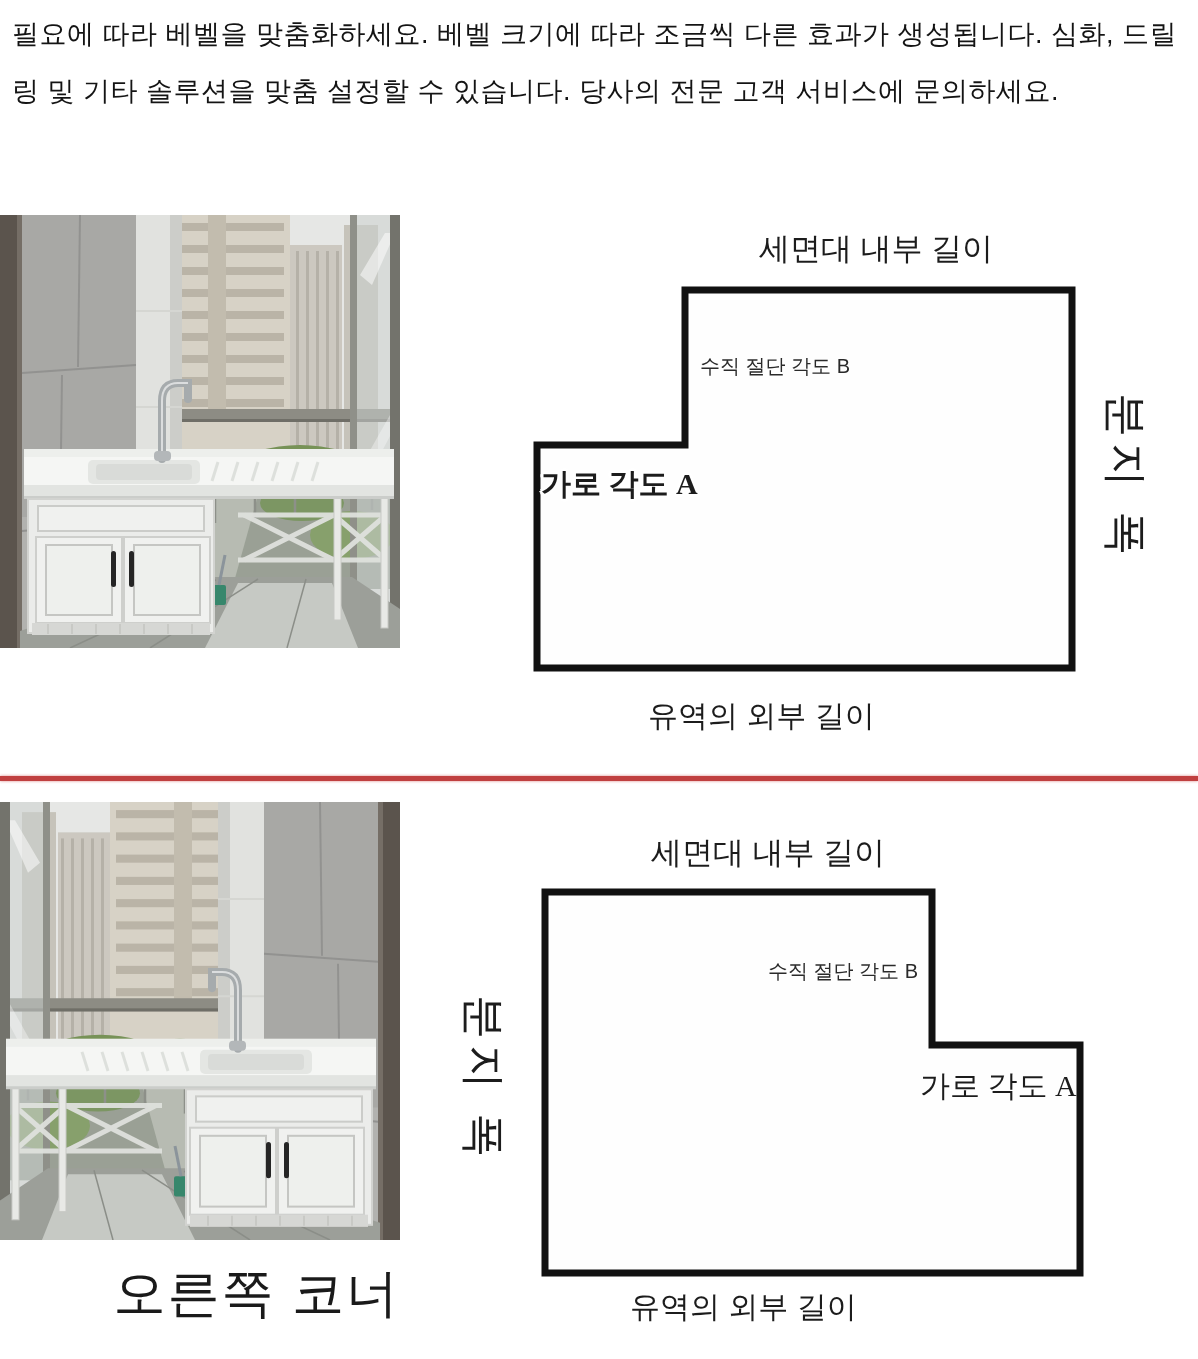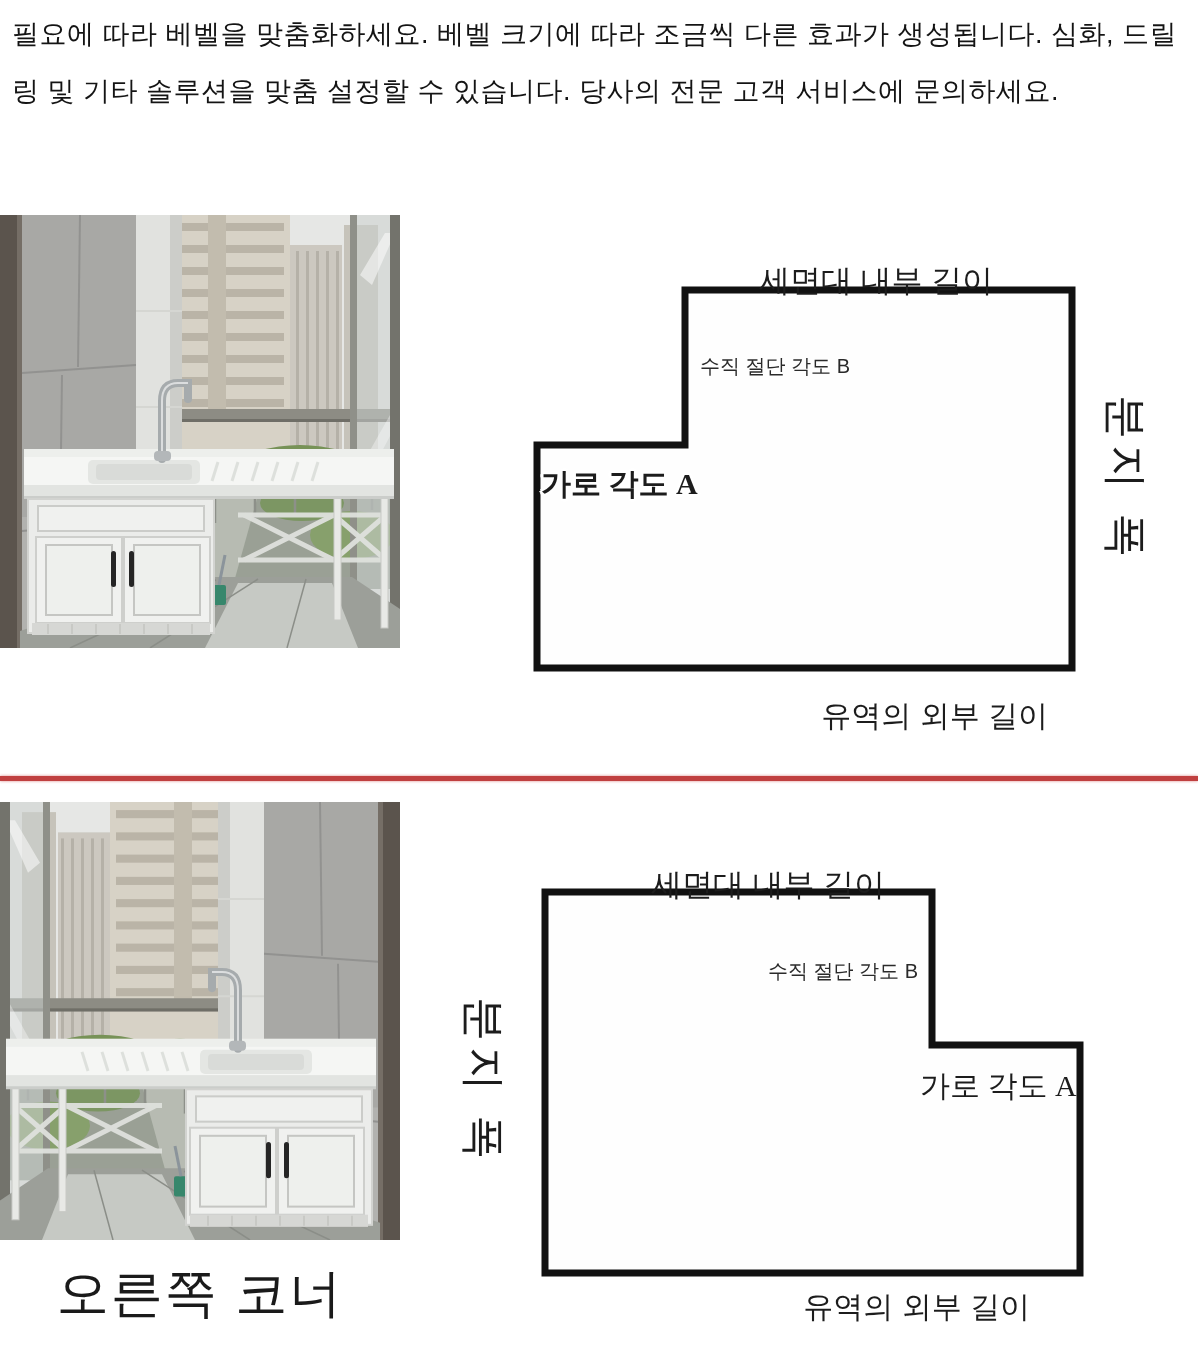--- a/index.html
+++ b/index.html
@@ -12,32 +12,32 @@
     left:12px;top:6px;width:1180px;
     font-size:27px;line-height:57px;letter-spacing:0.5px;
     color:#141414;word-break:break-all;
   }
   .photo{overflow:hidden;}
   .photo svg{display:block;width:100%;height:100%;}
   .caption{
     text-align:center;color:#1a1a1a;letter-spacing:2px;
   }
   .caption-1{left:0;top:662px;width:390px;font-size:54px;}
-  .caption-2{left:0;top:1259px;width:400px;font-size:52px;}
+  .caption-2{left:0;top:1259px;width:400px;font-size:52px;text-align:right;}
   .diagram-svg{overflow:visible;}
-  .dlabel{white-space:nowrap;color:#1c1c1c;text-align:right;}
-  .dlabel-top{font-size:31px;width:400px;text-align:center;margin-top:32px;}
+  .dlabel{white-space:nowrap;color:#1c1c1c;}
+  .dlabel-top{font-size:31px;width:400px;text-align:center;}
   .dlabel-b{font-size:20px;color:#2a2a2a;}
   .dlabel-a{font-size:30px;font-family:Liberation Serif, serif;}
   .dlabel-a.outlined{
     font-weight:bold;
     text-shadow:-2px -2px 0 #fff,2px -2px 0 #fff,-2px 2px 0 #fff,2px 2px 0 #fff,
                 -3px 0 0 #fff,3px 0 0 #fff,0 3px 0 #fff,0 -3px 0 #fff;
   }
-  .dlabel-bottom{font-size:30px;width:400px;text-align:right;}
+  .dlabel-bottom{font-size:30px;width:400px;text-align:left;}
   .dlabel-side{
     font-size:44px;letter-spacing:6px;
     writing-mode:vertical-rl;text-orientation:sideways;
   }
   .divider{
     left:0;top:776px;width:1198px;height:5px;
     box-shadow:0 0 3px rgba(206,80,80,.7);
   }
 </style>
 </head>

